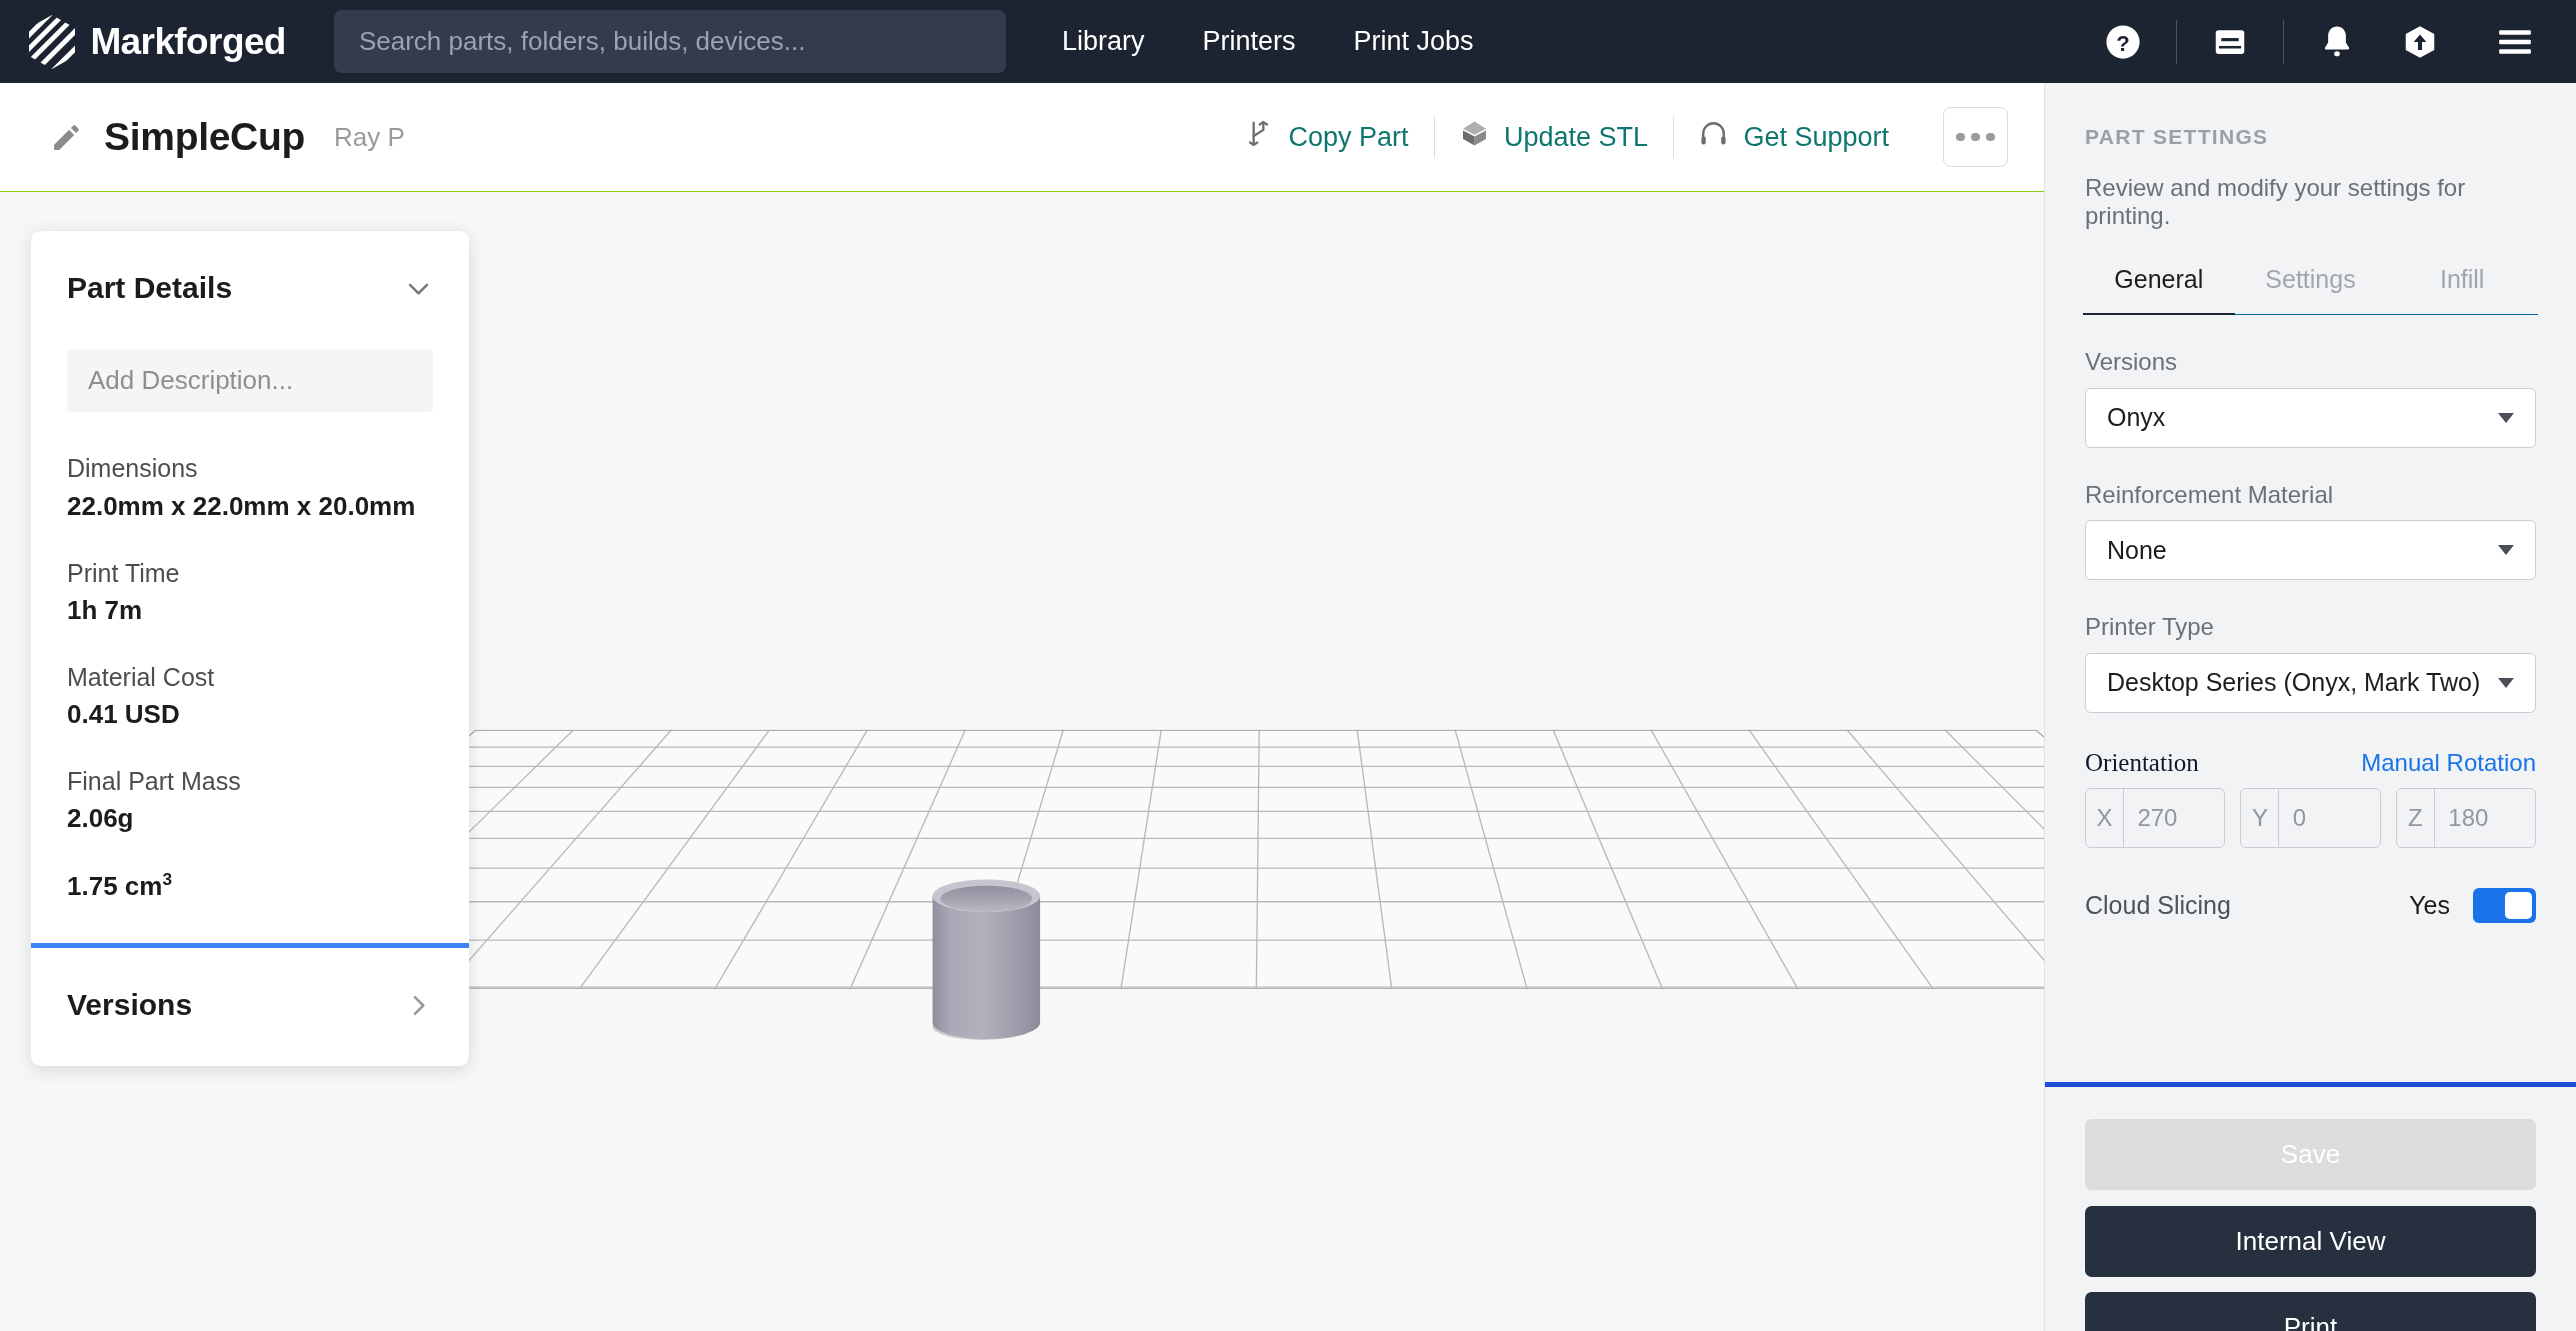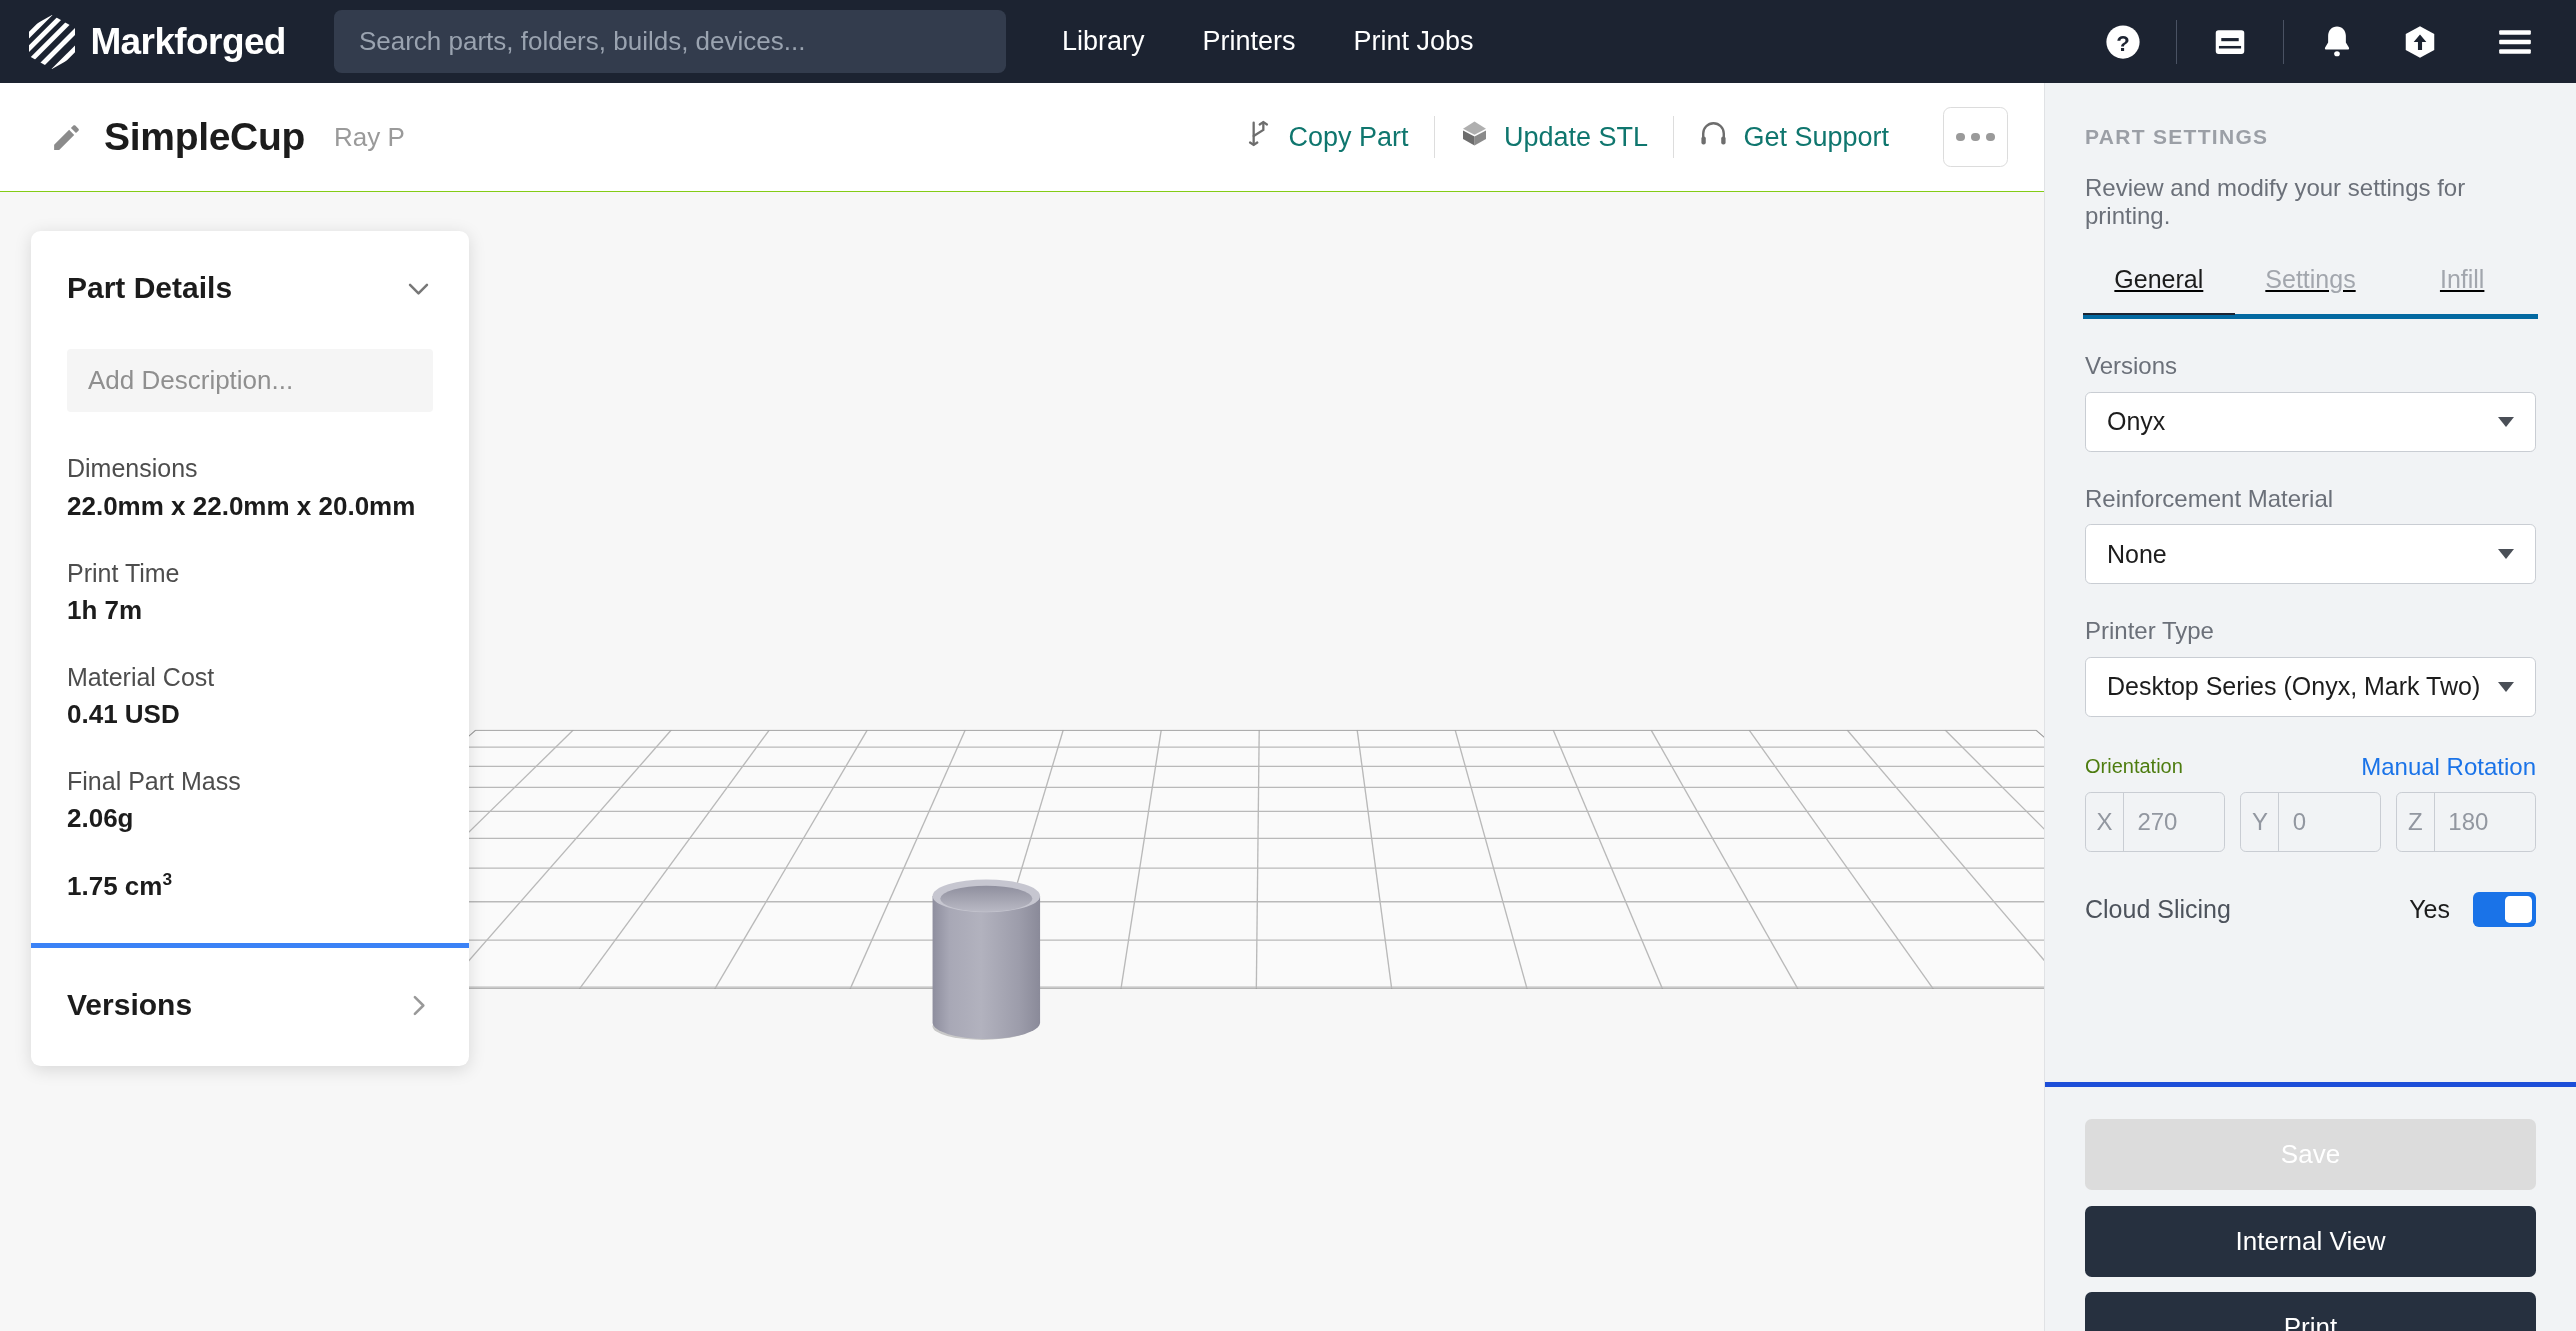--- a/index.html
+++ b/index.html
@@ -119,21 +119,21 @@
     position:absolute; top:83px; right:0; width:532px; height:1318px;
     background:#f1f3f5; border-left:1px solid #e0e2e5;
     display:flex; flex-direction:column;
   }
   .rp-kicker {
     margin:42px 0 0 40px; font-size:21px; letter-spacing:1.3px;
     color:#9b9fa6; font-weight:600;
   }
   .rp-sub { margin:25px 40px 0 40px; font-size:24px; color:#6b7079; }
   .rp-tabs {
-    margin:35px 38px 0 38px; display:flex; border-bottom:5px solid #0369a1;text-decoration:underline;
+    margin:35px 38px 0 38px; display:flex; border-bottom:1px solid #0369a1;
   }
   .rp-tab {
     flex:1; text-align:center; padding-bottom:19px; font-size:25px;
     color:#a2a6ad; cursor:pointer;
   }
   .rp-tab.active {
     color:#1c1c1c; border-bottom:2.9px solid #1c2331; margin-bottom:-1px;
   }
   .rp-body { padding:0 40px; }
   .field-label { margin-top:33px; font-size:24px; color:#6b7079; }
@@ -145,21 +145,21 @@
   .select-val { font-size:25px; color:#1c1c1c; }
   .caret {
     margin-left:auto; width:0; height:0;
     border-left:8.6px solid transparent; border-right:8.6px solid transparent;
     border-top:10.6px solid #4a4f57;
   }
   .orient-head {
     margin-top:36px; display:flex; align-items:center;
     justify-content:space-between;
   }
-  .orient-label { font-size:20px; color:#4d7c0f; }
+  .orient-label { font-size:25px; color:#0f172a;font-family:Liberation Serif, serif; }
   .manual-rot { font-size:24px; color:#1a73e8; cursor:pointer; }
   .orient-row { margin-top:11.5px; display:flex; gap:15.4px; }
   .axis-box {
     flex:1; height:60px; border:1px solid #c9cdd3; border-radius:5.8px;
     display:flex; align-items:center; overflow:hidden; background:transparent;
   }
   .axis-tag {
     width:38px; text-align:center; font-size:24px; color:#9297a0;
     border-right:1px solid #c9cdd3; line-height:58px; flex:none;
   }

